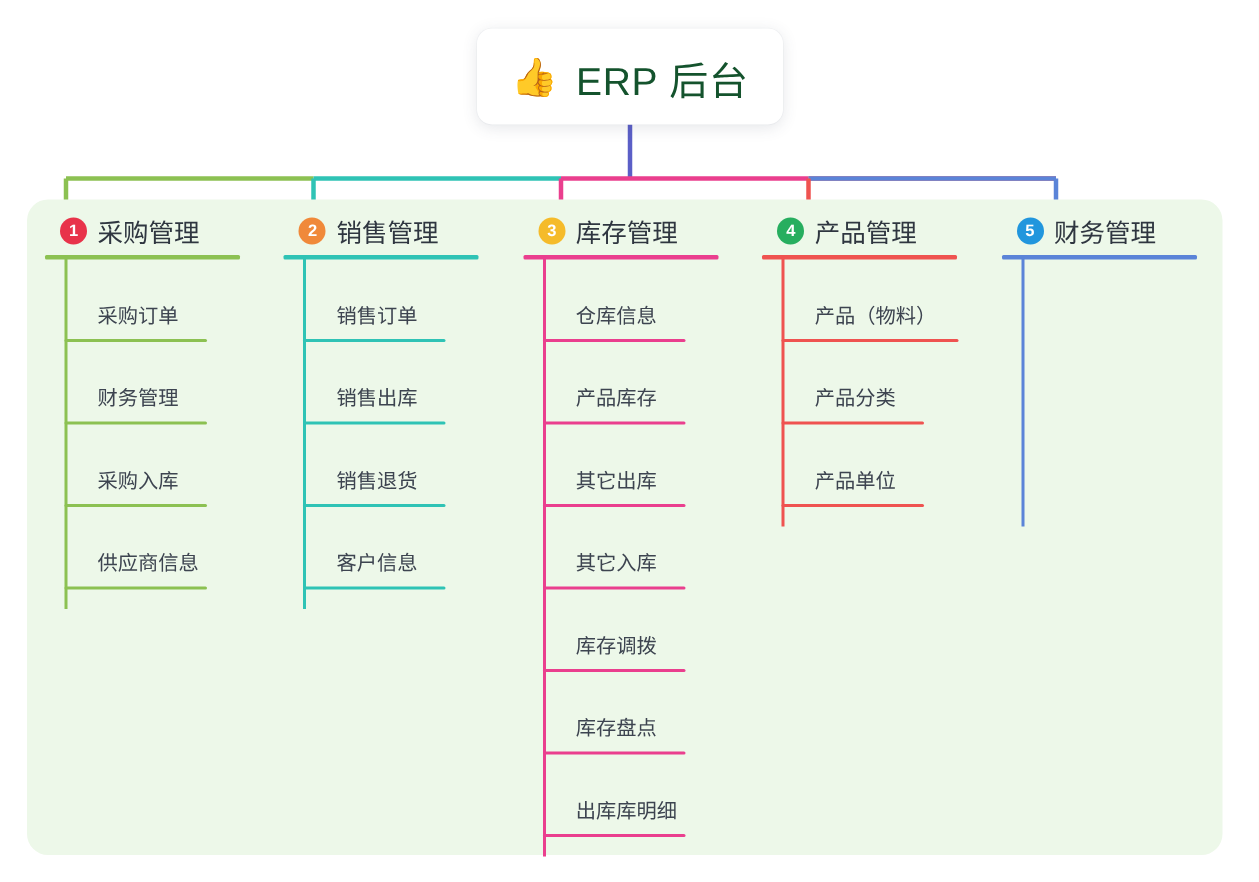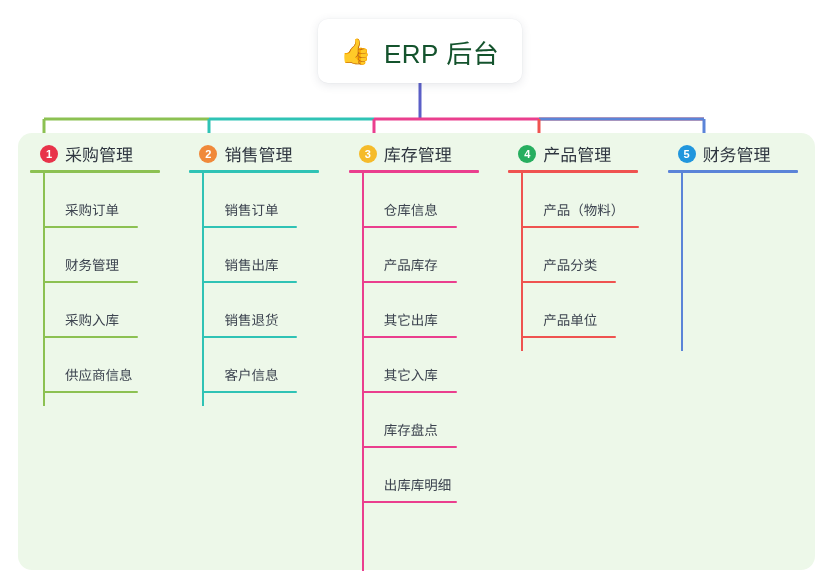--- a/index.html
+++ b/index.html
@@ -249,20 +249,24 @@
           </div>
           <div class="leaf">
             <span class="leaf-label">其它出库</span>
             <div class="leaf-rule" style="background: rgb(234, 63, 142); width: 95px;"></div>
           </div>
           <div class="leaf">
             <span class="leaf-label">其它入库</span>
             <div class="leaf-rule" style="background: rgb(234, 63, 142); width: 95px;"></div>
           </div>
           <div class="leaf">
+            <span class="leaf-label">库存调拨</span>
+            <div class="leaf-rule" style="background: rgb(234, 63, 142); width: 95px;"></div>
+          </div>
+          <div class="leaf">
             <span class="leaf-label">库存盘点</span>
             <div class="leaf-rule" style="background: rgb(234, 63, 142); width: 95px;"></div>
           </div>
           <div class="leaf">
             <span class="leaf-label">出库库明细</span>
             <div class="leaf-rule" style="background: rgb(234, 63, 142); width: 95px;"></div>
           </div>
         </div>
       </div>
       <div class="column">

